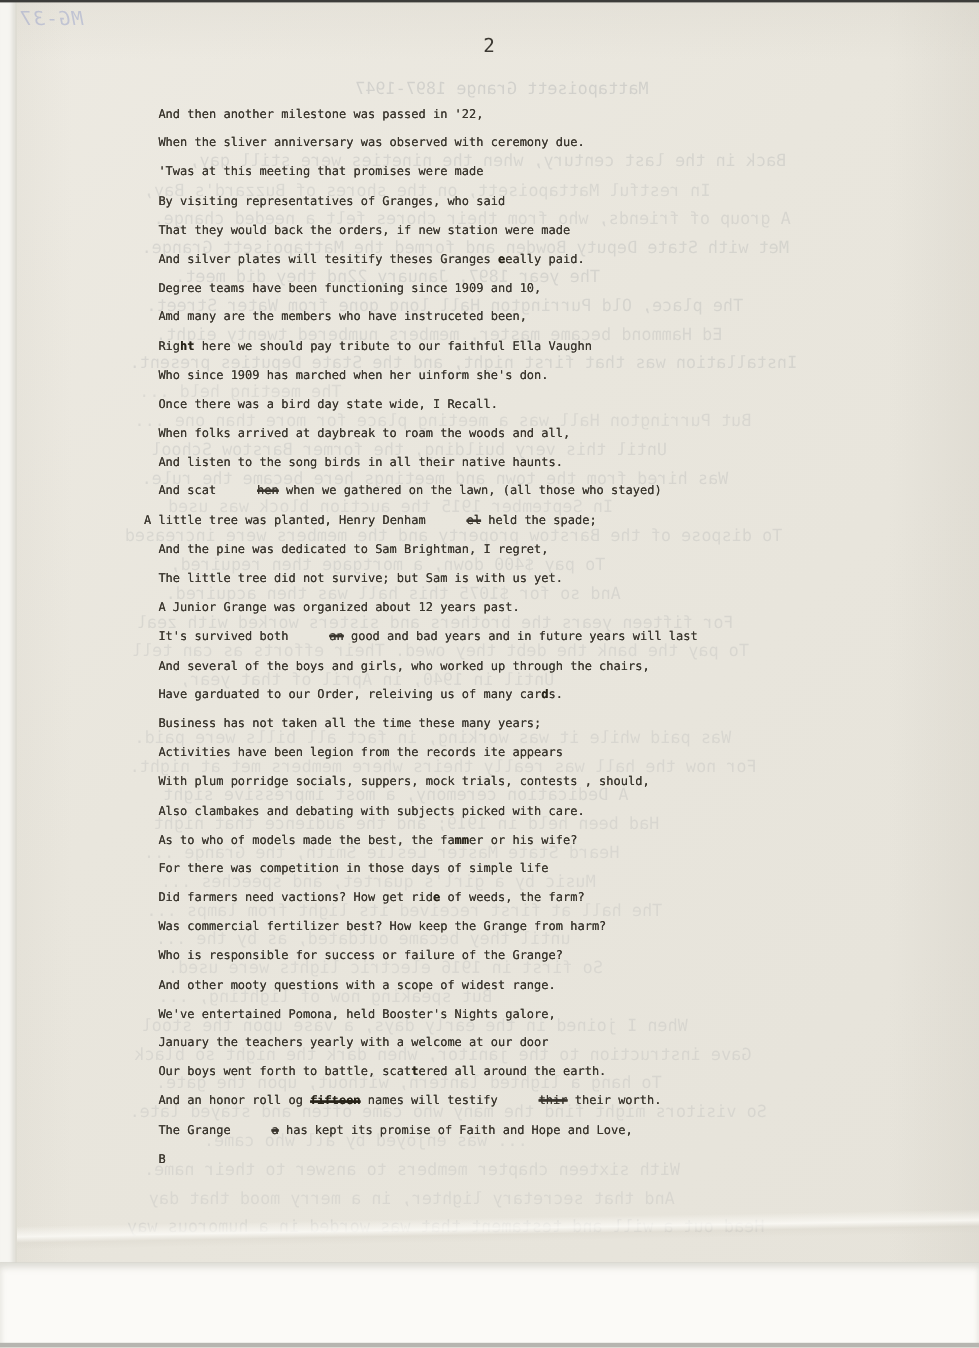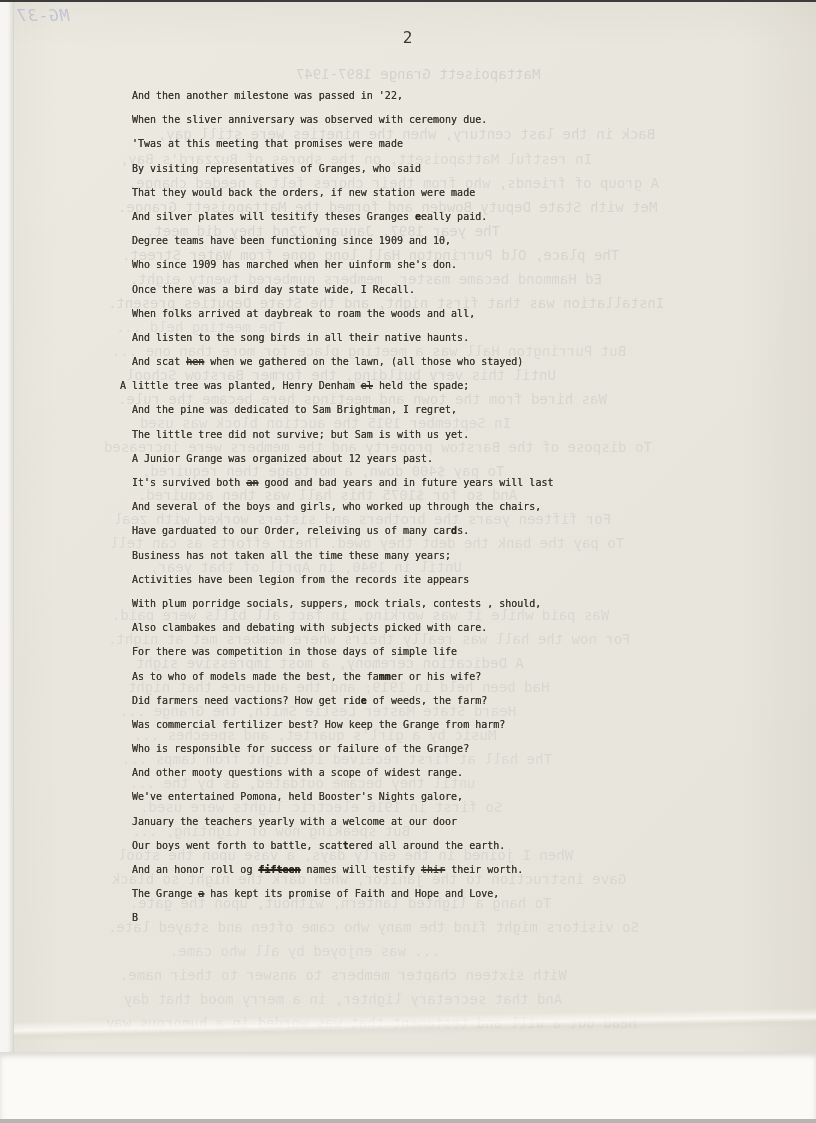--- a/index.html
+++ b/index.html
@@ -11,23 +11,23 @@
   .bottom-edge{position:absolute;bottom:0;left:0;width:816px;height:4px;background:#b6b5b0;}
   .paper-shade{position:absolute;top:0;left:0;width:816px;height:1052px;pointer-events:none;
     background:linear-gradient(to right,rgba(210,206,196,.25) 0,rgba(0,0,0,0) 60px,rgba(0,0,0,0) 740px,rgba(205,201,191,.30) 816px),
                linear-gradient(to bottom,rgba(214,210,200,.30) 0,rgba(0,0,0,0) 50px);}
   .crease{position:absolute;top:1022px;left:0;width:110%;height:20px;transform:rotate(-1deg);transform-origin:left center;pointer-events:none;
     background:linear-gradient(to bottom,rgba(255,255,255,0),rgba(252,251,247,.8) 45%,rgba(216,212,202,.35) 70%,rgba(255,255,255,0));}
   .page-number{position:absolute;top:28px;left:0;width:816px;text-align:center;font-size:16px;color:#3c3933;letter-spacing:1px;}
   .corner-mark{position:absolute;top:6px;left:16px;font-size:16px;font-style:italic;color:#8390c6;opacity:.38;transform:scaleX(-1);letter-spacing:1px;}
   .poem{position:absolute;top:84px;left:132px;width:660px;font-size:10px;color:#3a362e;text-shadow:0 0 .5px rgba(45,40,32,.85);}
   .line{height:24.2px;line-height:24.2px;white-space:pre;}
-  .s{text-decoration:line-through;text-decoration-thickness:2px;}
+  .s{text-decoration:line-through;text-decoration-thickness:2px;margin-left:28px;}
   .b{font-weight:bold;color:#272318;}
-  .sb{text-decoration:line-through;text-decoration-thickness:2px;font-weight:bold;color:#272318;}
+  .sb{text-decoration:line-through;text-decoration-thickness:2px;font-weight:bold;color:#272318;font-family:Liberation Mono, monospace;}
   .ghost-layer{position:absolute;top:0;left:0;width:816px;height:1052px;pointer-events:none;}
   .ghost{position:absolute;font-size:14px;color:#737a84;transform:scaleX(-1);white-space:pre;filter:blur(.4px);}
 </style>
 </head>
 <body>
 
 <div class="scan">
   <div class="ghost-layer">
       <div class="ghost" style="top: 66px; left: 296px; opacity: 0.2;">Mattapoisett Grange 1897-1947</div>
       <div class="ghost" style="top: 126px; left: 158px; opacity: 0.16;">Back in the last century, when the nineties were still gay,</div>
@@ -72,38 +72,40 @@
   <div class="corner-mark">MG-37</div>
   <div class="page-number">2</div>
   <div class="poem">
       <div class="line"><span>And then another milestone was passed in '22,</span></div>
       <div class="line"><span>When the sliver anniversary was observed with ceremony due.</span></div>
       <div class="line"><span>'Twas at this meeting that promises were made</span></div>
       <div class="line"><span>By visiting representatives of Granges, who said</span></div>
       <div class="line"><span>That they would back the orders, if new station were made</span></div>
       <div class="line"><span>And silver plates will tesitify theses Granges </span><span class="b">e</span><span>eally paid.</span></div>
       <div class="line"><span>Degree teams have been functioning since 1909 and 10,</span></div>
+      <div class="line"><span>Amd many are the members who have instruceted been,</span></div>
+      <div class="line"><span>Rig</span><span class="b">ht</span><span> here we should pay tribute to our faithful Ella Vaughn</span></div>
       <div class="line"><span>Who since 1909 has marched when her uinform she's don.</span></div>
       <div class="line"><span>Once there was a bird day state wide, I Recall.</span></div>
       <div class="line"><span>When folks arrived at daybreak to roam the woods and all,</span></div>
       <div class="line"><span>And listen to the song birds in all their native haunts.</span></div>
       <div class="line"><span>And scat </span><span class="s">hen</span><span> when we gathered on the lawn, (all those who stayed)</span></div>
       <div class="line" style="margin-left: -12px;"><span>A little tree was planted, Henry Denham </span><span class="s">el</span><span> held the spade;</span></div>
       <div class="line"><span>And the pine was dedicated to Sam Brightman, I regret,</span></div>
       <div class="line"><span>The little tree did not survive; but Sam is with us yet.</span></div>
       <div class="line"><span>A Junior Grange was organized about 12 years past.</span></div>
       <div class="line"><span>It's survived both </span><span class="s">an</span><span> good and bad years and in future years will last</span></div>
       <div class="line"><span>And several of the boys and girls, who worked up through the chairs,</span></div>
       <div class="line"><span>Have garduated to our Order, releiving us of many car</span><span class="b">d</span><span>s.</span></div>
       <div class="line"><span>Business has not taken all the time these many years;</span></div>
       <div class="line"><span>Activities have been legion from the records ite appears</span></div>
       <div class="line"><span>With plum porridge socials, suppers, mock trials, contests , should,</span></div>
       <div class="line"><span>Also clambakes and debating with subjects picked with care.</span></div>
+      <div class="line"><span>As to who of models made the best, the fa</span><span class="b">mm</span><span>er or his wife?</span></div>
       <div class="line"><span>For there was competition in those days of simple life</span></div>
-      <div class="line"><span>As to who of models made the best, the fa</span><span class="b">mm</span><span>er or his wife?</span></div>
       <div class="line"><span>Did farmers need vactions? How get rid</span><span class="b">e</span><span> of weeds, the farm?</span></div>
       <div class="line"><span>Was commercial fertilizer best? How keep the Grange from harm?</span></div>
       <div class="line"><span>Who is responsible for success or failure of the Grange?</span></div>
       <div class="line"><span>And other mooty questions with a scope of widest range.</span></div>
       <div class="line"><span>We've entertained Pomona, held Booster's Nights galore,</span></div>
       <div class="line"><span>January the teachers yearly with a welcome at our door</span></div>
       <div class="line"><span>Our boys went forth to battle, scat</span><span class="b">t</span><span>ered all around the earth.</span></div>
       <div class="line"><span>And an honor roll og </span><span class="sb">fifteen</span><span> names will testify </span><span class="s">thir</span><span> their worth.</span></div>
       <div class="line"><span>The Grange </span><span class="s">a</span><span> has kept its promise of Faith and Hope and Love,</span></div>
       <div class="line"><span>B</span></div>

